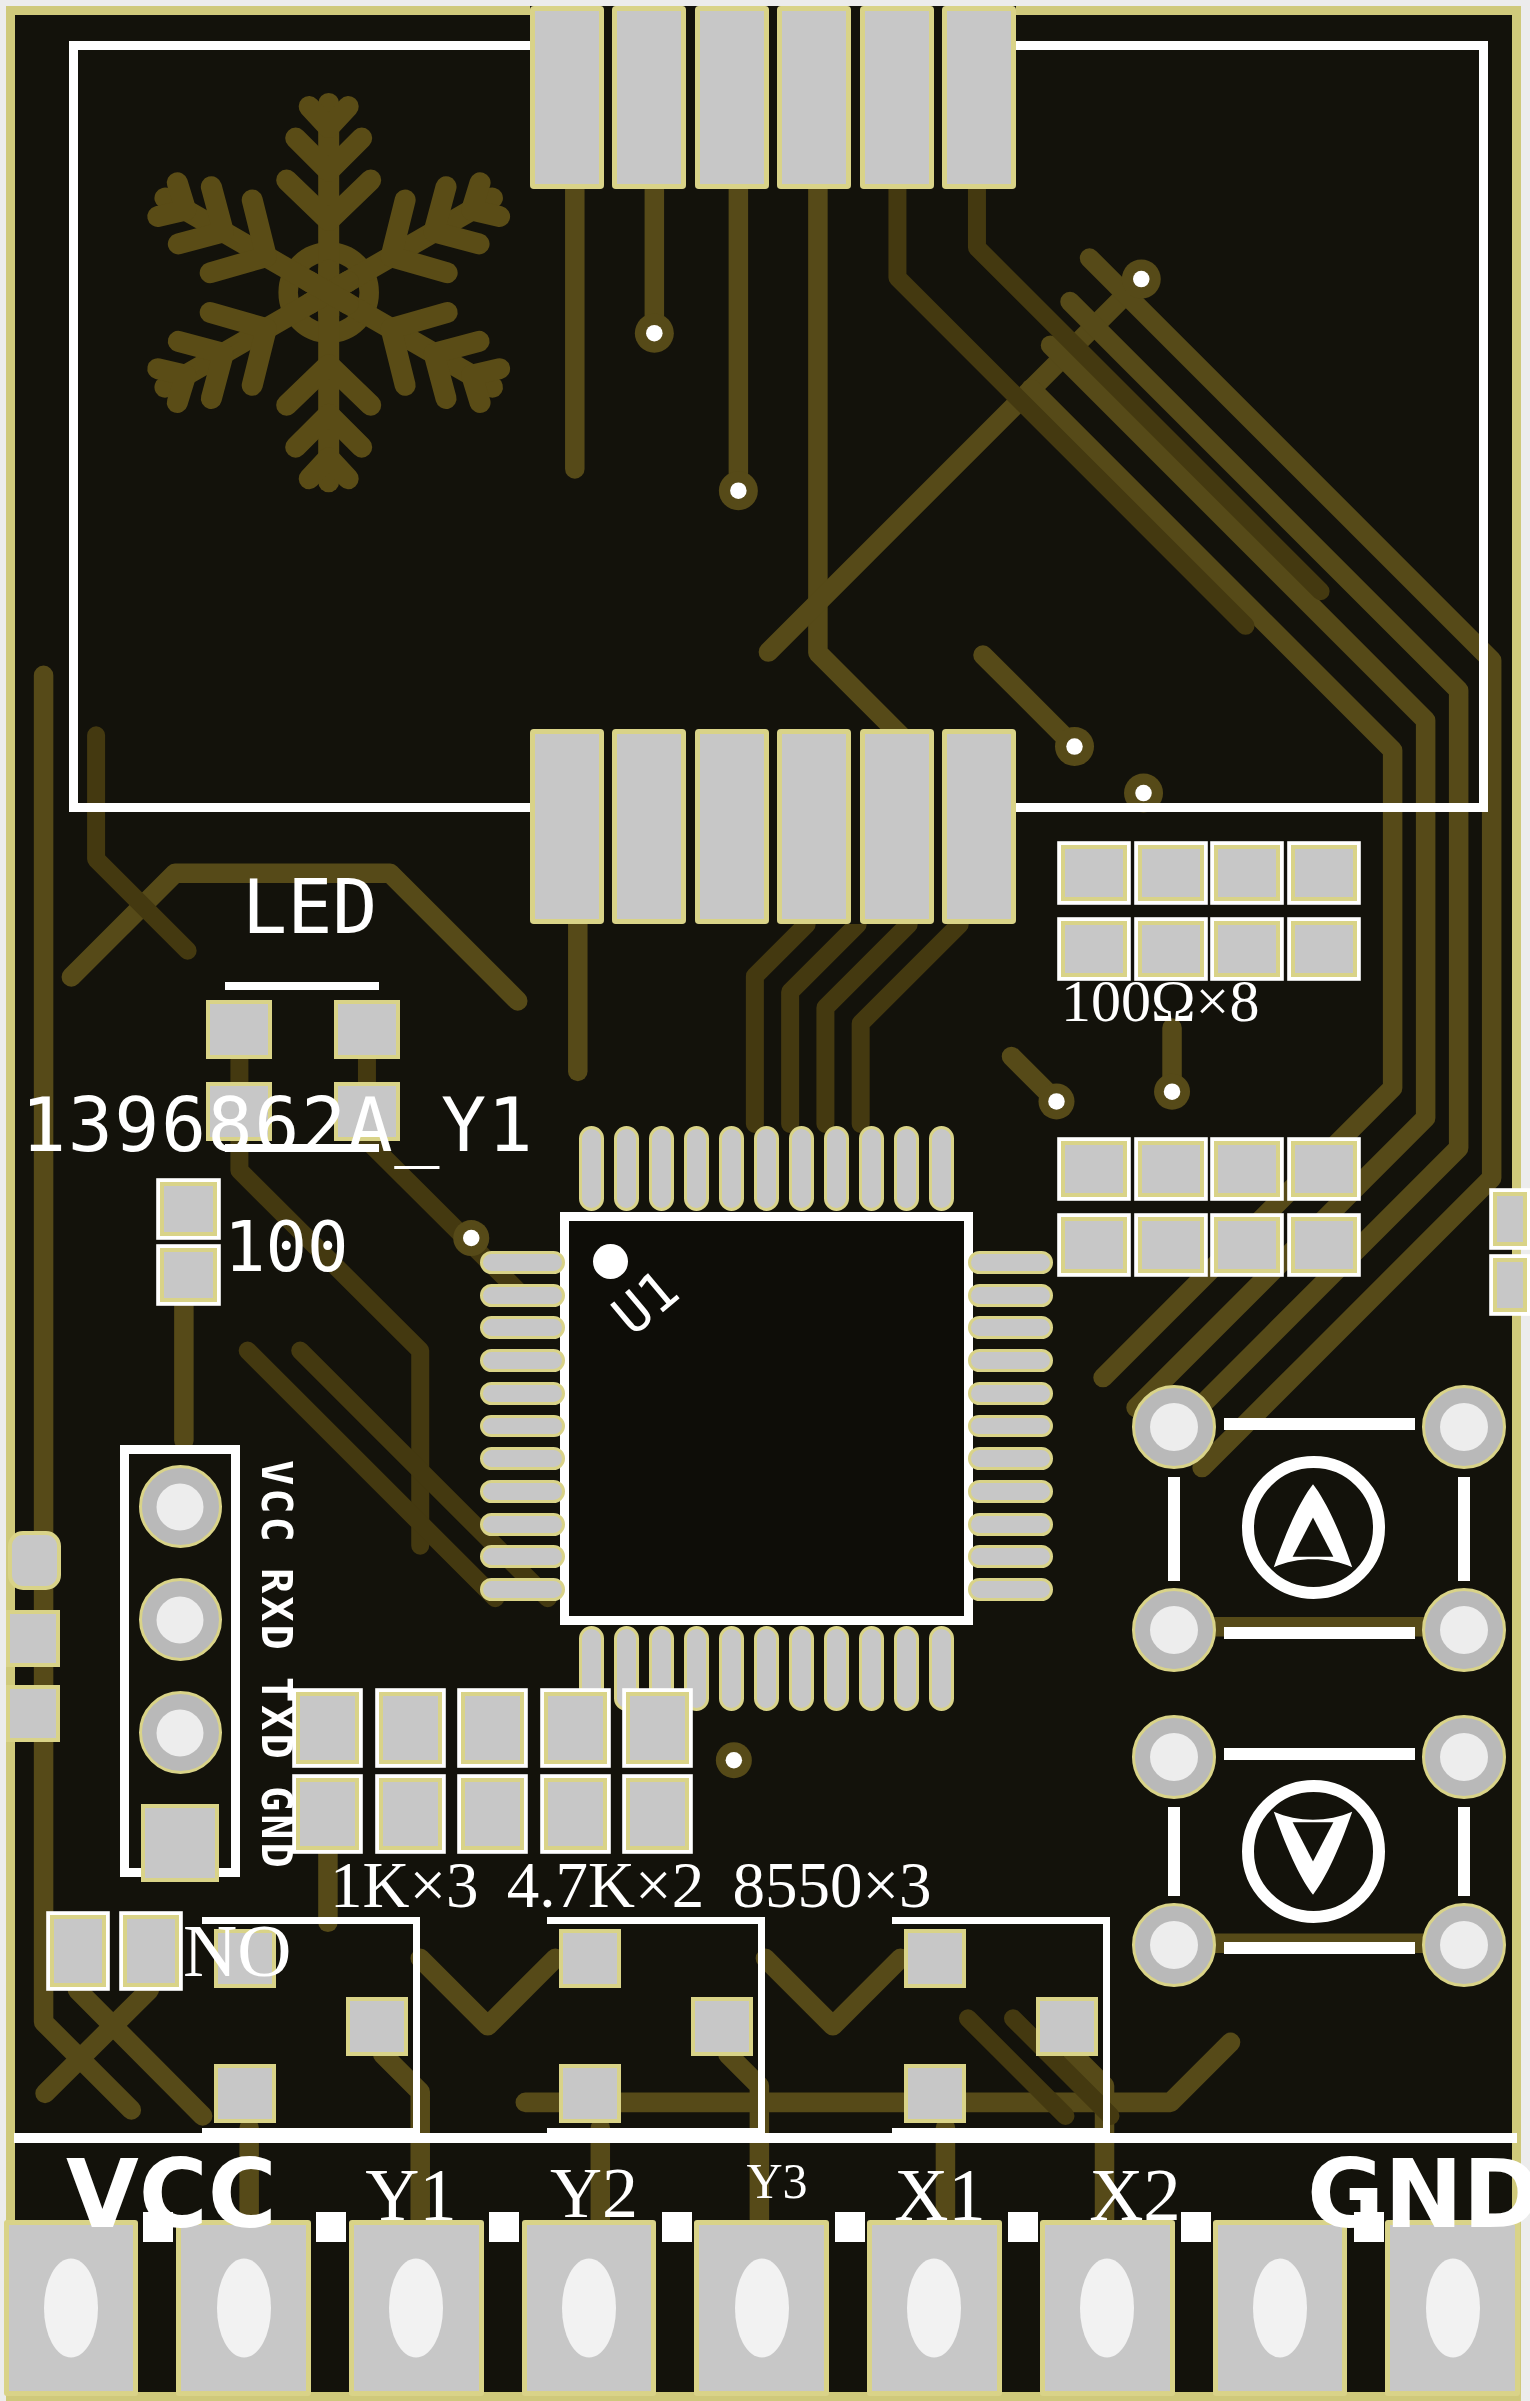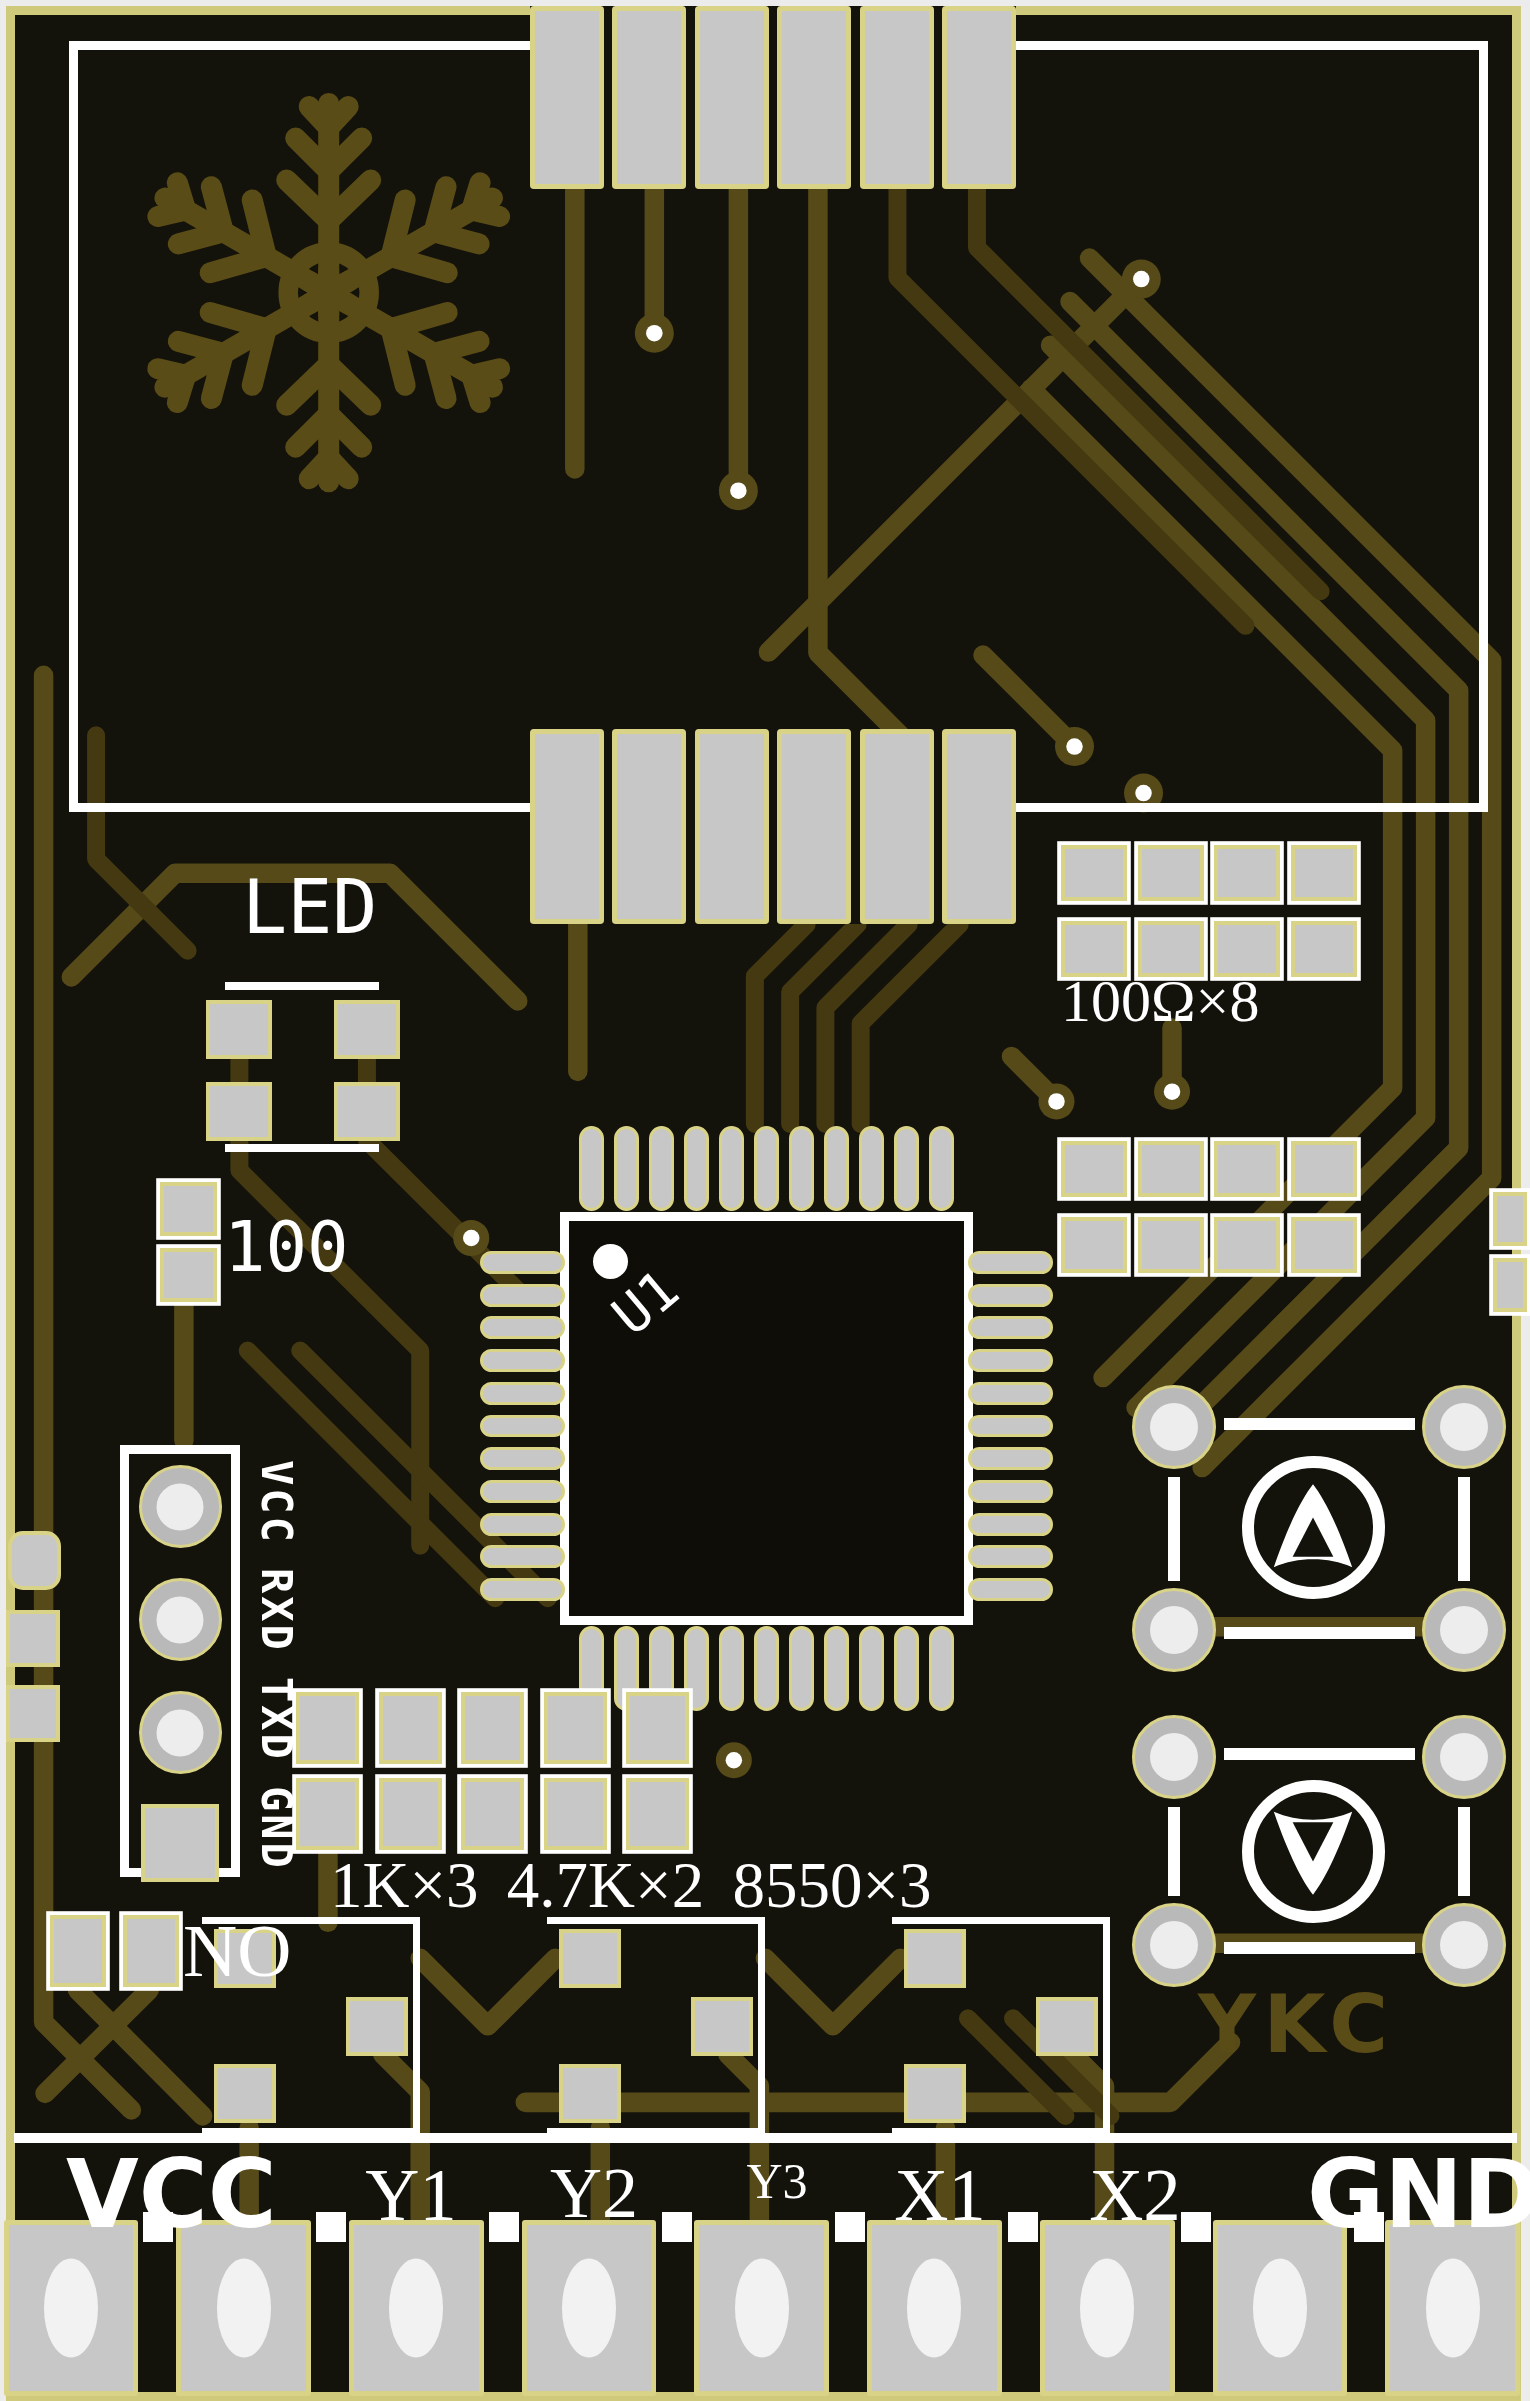--- a/index.html
+++ b/index.html
@@ -230,39 +230,39 @@
       <use href="#sf-arm" transform="rotate(300)"></use>
     </g>
   </svg>
 
   <div class="silk-rect"></div>
   <div class="silk-line" style="left:225px;top:982px;width:154px;height:7.5px;"></div>
   <div class="silk-line" style="left:225px;top:1144px;width:154px;height:7.5px;"></div>
   <div class="silk-line" style="left:13.5px;top:2133px;width:1503px;height:9.8px;"></div>
 
   <div class="silk-text t-mono" style="left:242px;top:863px;font-size:75px;">LED</div>
+  <div class="silk-text t-mono" style="left:21px;top:1081px;font-size:75px;letter-spacing:1.5px;">1396862A_Y1</div>
   <div class="silk-text t-mono" style="left:224px;top:1207px;font-size:69px;">100</div>
   <div class="silk-text t-serif" style="left:1061px;top:967px;width:293px;font-size:60px;text-align:left;">100Ω×8</div>
   <div class="silk-text t-serif" style="left:330px;top:1848px;font-size:65px;word-spacing:12px;">1K×3 4.7K×2 8550×3</div>
   <div class="silk-text t-serif" style="left:183px;top:1908px;font-size:75px;">NO</div>
 
   <div class="hdr-labels" style="top:1460px;">VCC</div>
   <div class="hdr-labels" style="top:1568px;">RXD</div>
   <div class="hdr-labels" style="top:1677px;">TXD</div>
   <div class="hdr-labels" style="top:1786px;">GND</div>
 
   <div class="silk-text t-round" style="left:66px;top:2140px;font-size:94px;">VCC</div>
   <div class="silk-text t-serif" style="left:411px;top:2152px;font-size:75px;transform:translateX(-50%);">Y1</div>
   <div class="silk-text t-serif" style="left:594px;top:2152px;font-size:72px;transform:translateX(-50%);">Y2</div>
   <div class="silk-text t-serif" style="left:777px;top:2152px;font-size:50px;transform:translateX(-50%);">Y3</div>
   <div class="silk-text t-serif" style="left:940px;top:2152px;font-size:75px;transform:translateX(-50%);">X1</div>
   <div class="silk-text t-serif" style="left:1135px;top:2152px;font-size:75px;transform:translateX(-50%);">X2</div>
   <div class="silk-text t-round" style="left:1307px;top:2140px;font-size:94px;">GND</div>
 
-  <div class="silk-text t-round" style="left:1198px;top:1978px;font-size:80px;letter-spacing:7.5px;color:#5a4c16;">YKC</div>
 
   <div class="conn conn-top">
       <div class="pad"></div>
       <div class="pad"></div>
       <div class="pad"></div>
       <div class="pad"></div>
       <div class="pad"></div>
       <div class="pad"></div>
     </div>
 

